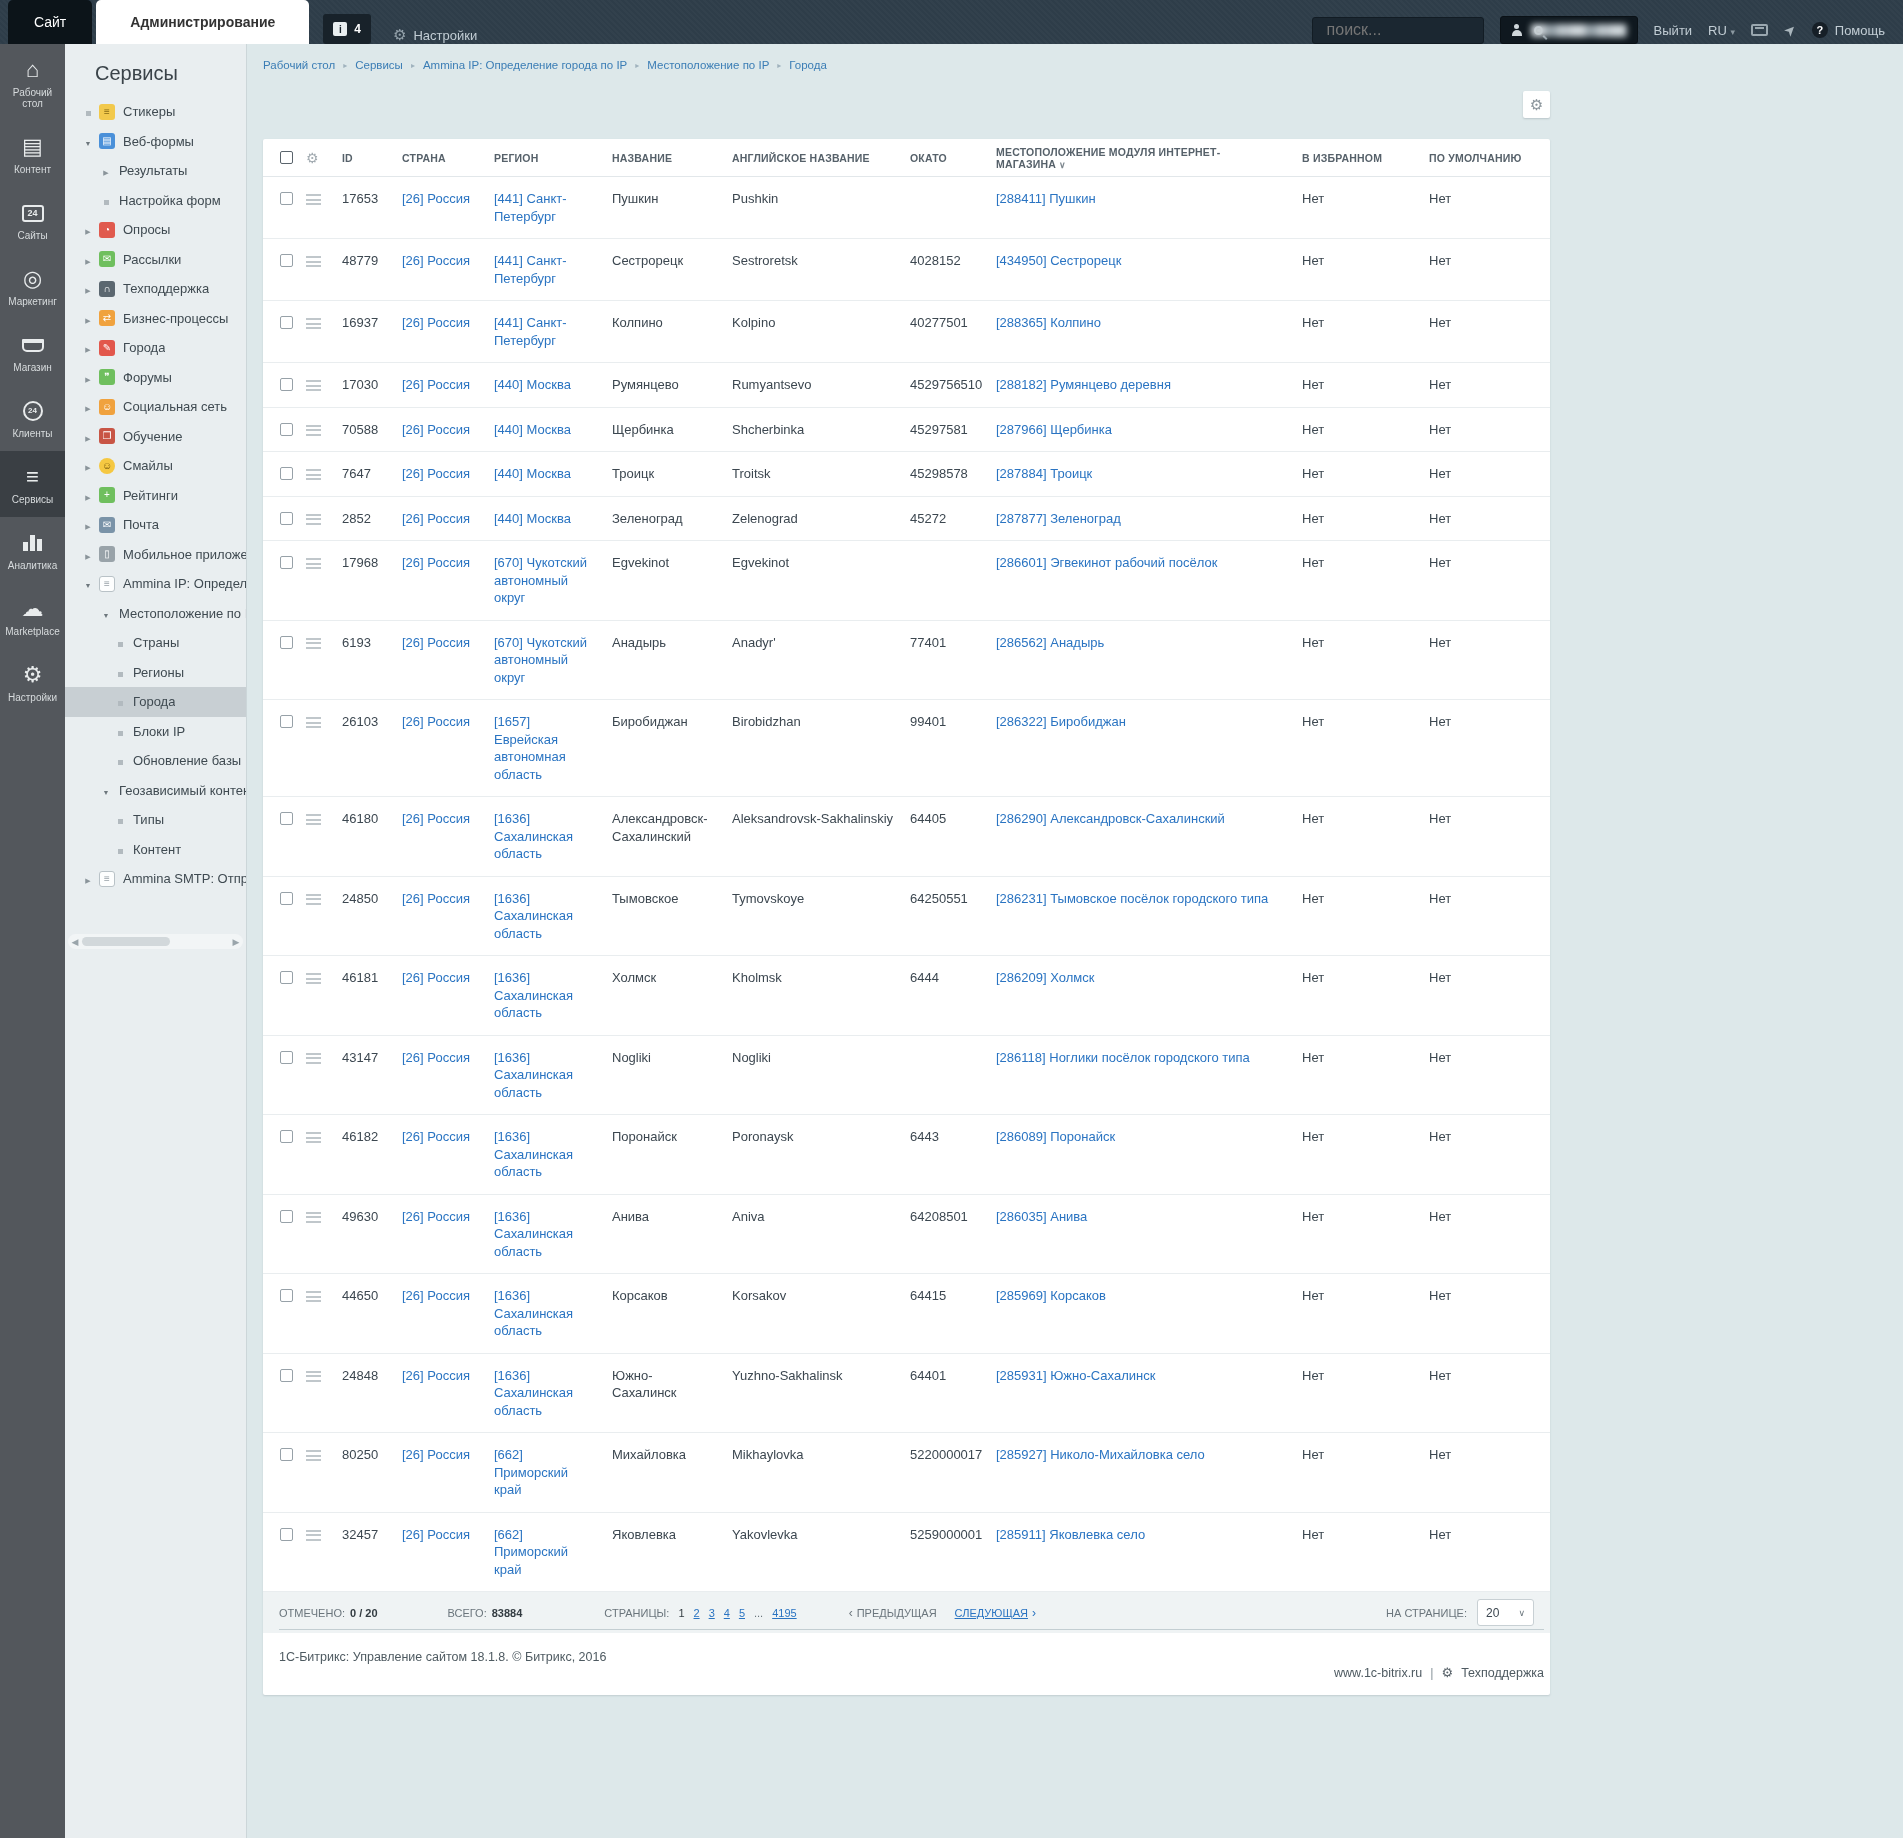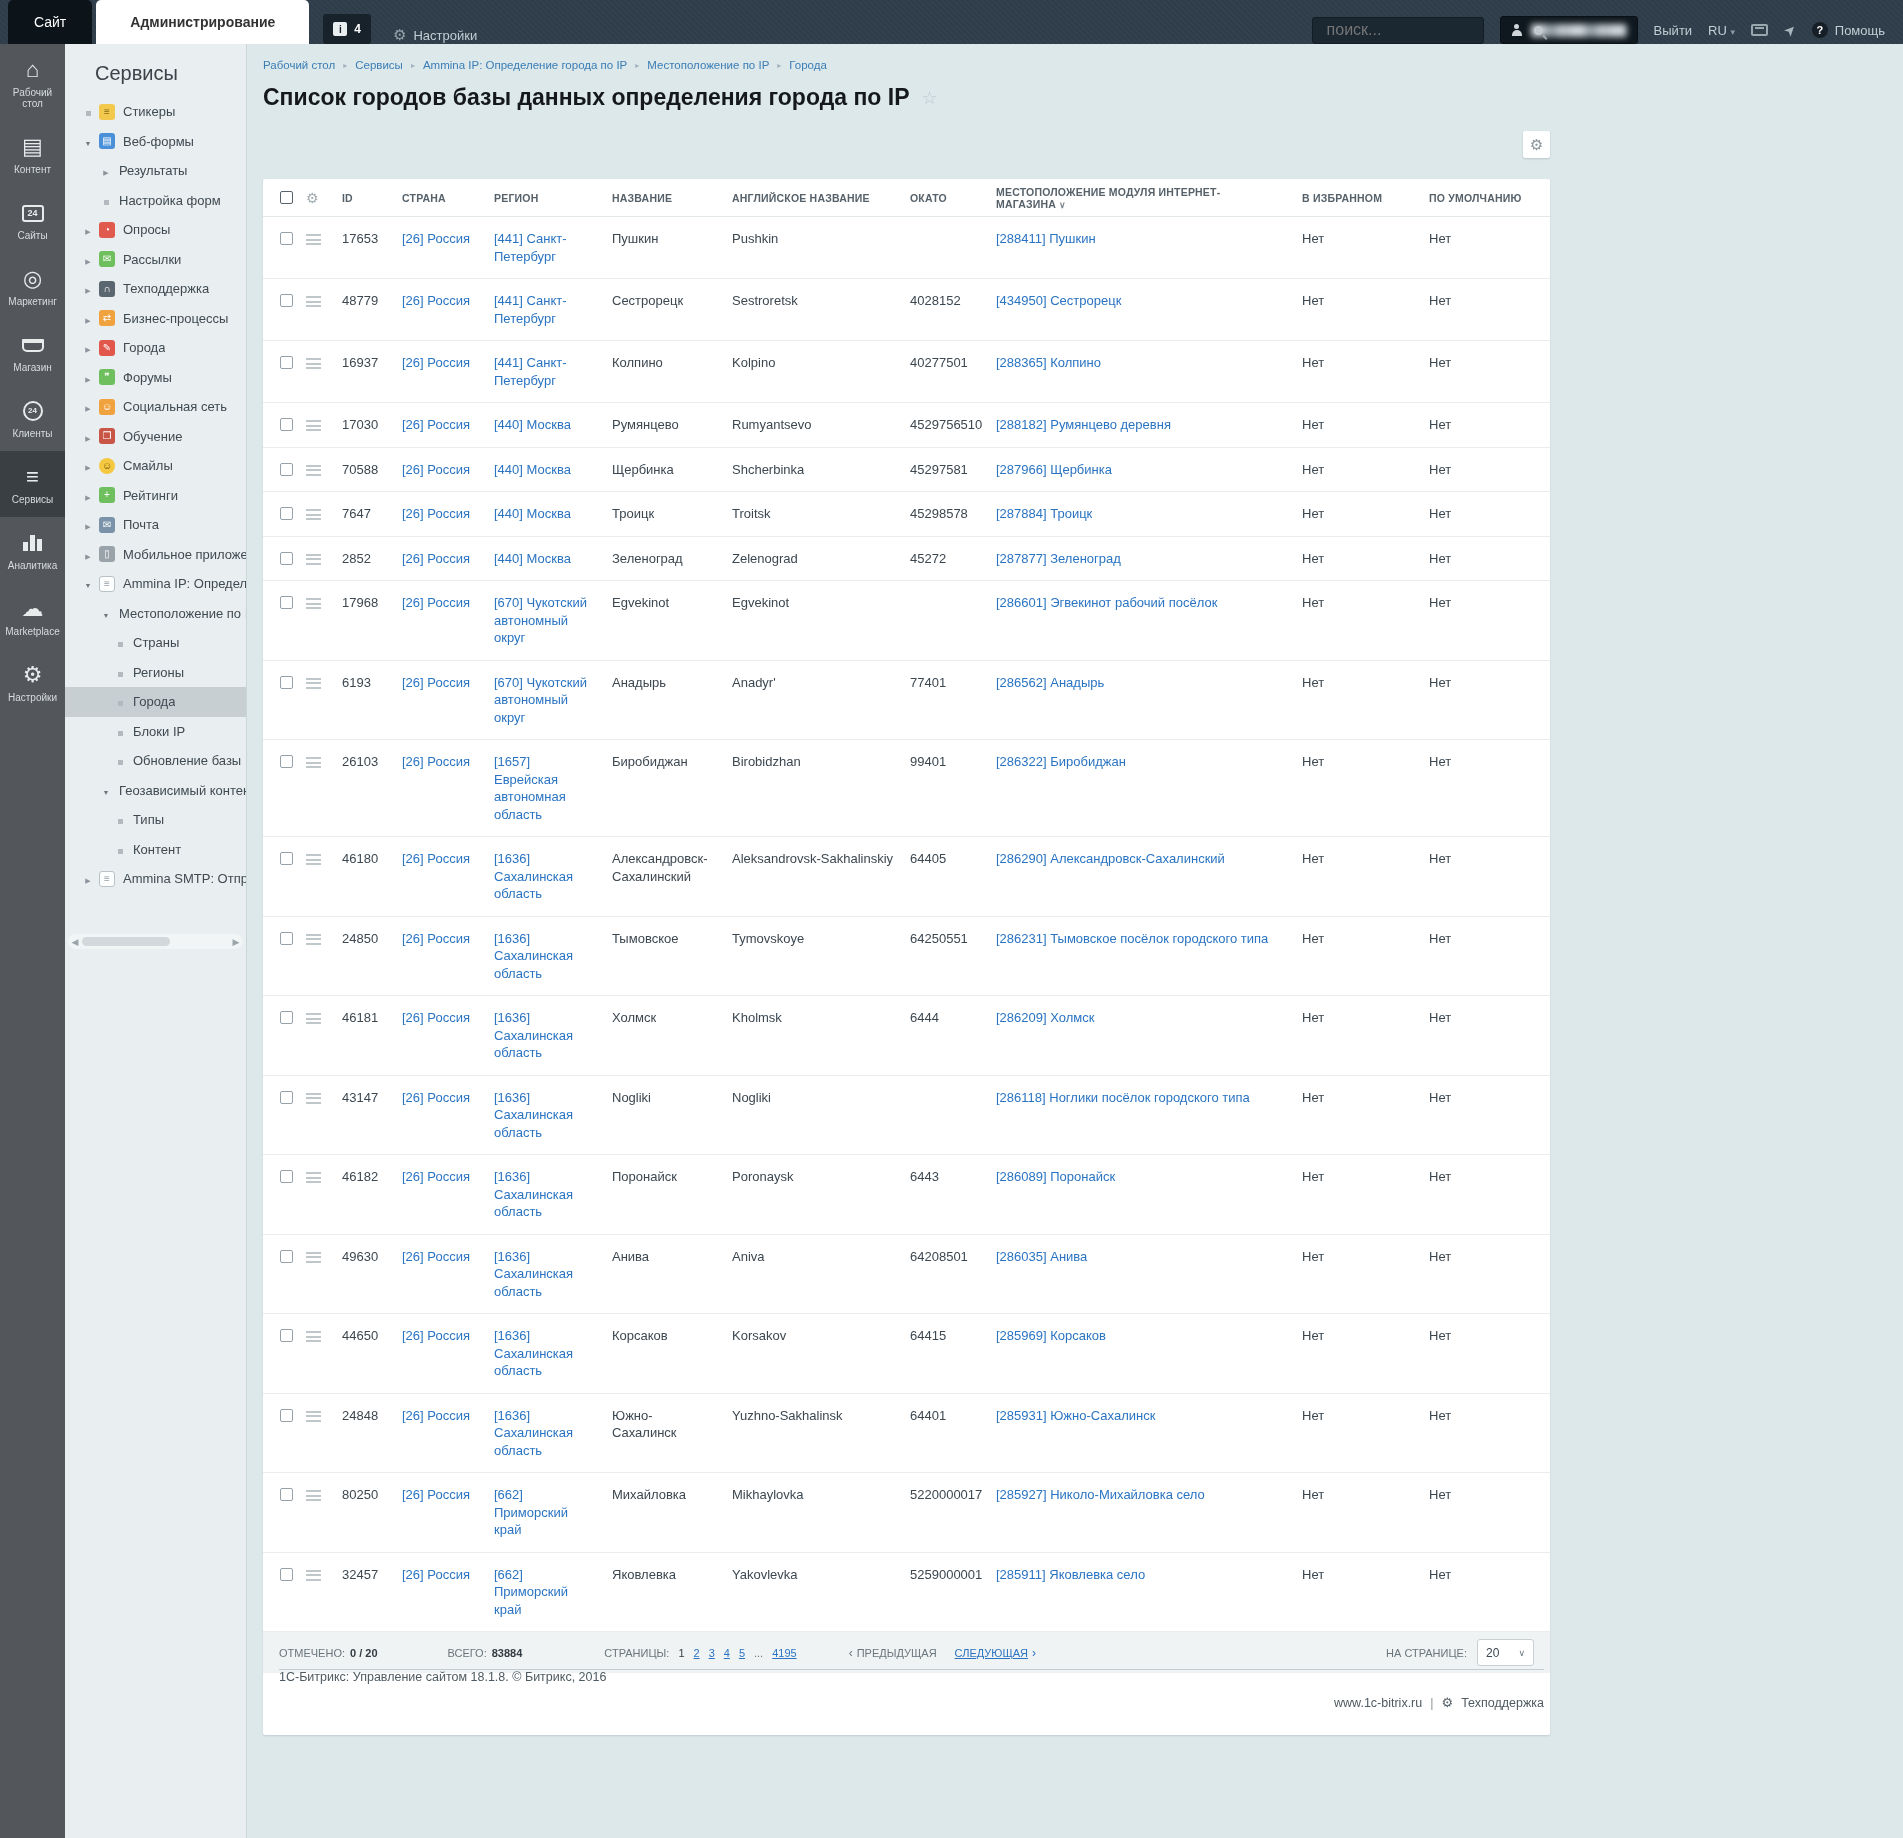--- a/index.html
+++ b/index.html
@@ -112,21 +112,21 @@
   .nav-prev { color:#6a757c; cursor:pointer; }
   .nav-next { color:#2a74c2; text-decoration:underline; cursor:pointer; }
   .chev { font-size:12px; text-decoration:none; display:inline-block; margin:0 4px; }
   .sum-right { margin-left:auto; display:flex; align-items:center; gap:10px; }
   .pp-select { width:57px; height:27px; background:#fff; border:1px solid #c8d0d4; border-radius:3px; display:flex; align-items:center; justify-content:space-between; padding:0 8px; color:#3c4750; font-size:12px; cursor:pointer; text-transform:none; }
   .pp-select .car { font-size:9px; color:#6a757c; }
   .card-pad { height:62px; }
   .sum-total { margin-left:70px; } 
 
   
-  .page-footer { position:absolute; left:16px; right:6px; bottom:0; height:66px; border-top:1px solid #c3ced2; display:flex; justify-content:space-between; font-size:12.5px; color:#4e5a61; }
+  .page-footer { position:absolute; left:16px; right:6px; bottom:0; height:66px; border-top:1px solid #c3ced2; padding-top:20px; display:flex; justify-content:space-between; font-size:12.5px; color:#4e5a61; }
   .pf-right { display:flex; align-items:center; gap:8px; color:#4e5a61; }
   .pf-link { cursor:pointer; }
   .pf-sep { color:#8c979d; }
   .pf-gear { font-size:13px; color:#5a646b; }
 </style>
 </head>
 <body>
 
 <div class="topbar">
   <div class="tab tab-site">Сайт</div>
@@ -356,24 +356,20 @@
         <span class="crumb">Рабочий стол</span>
         <span class="crumb-sep">▸</span>
         <span class="crumb">Сервисы</span>
         <span class="crumb-sep">▸</span>
         <span class="crumb">Ammina IP: Определение города по IP</span>
         <span class="crumb-sep">▸</span>
         <span class="crumb">Местоположение по IP</span>
         <span class="crumb-sep">▸</span>
         <span class="crumb">Города</span>
       </div>
-    <div class="page-title-row">
-      <span class="page-title">Список городов базы данных определения города по IP</span>
-      <span class="fav-star">☆</span>
-    </div>
     <div class="filter-row">
       <div class="grid-gear">⚙</div>
     </div>
 
     <div class="card">
       <div class="trow thead" id="thead">
         <div class="cb"></div>
         <div class="hgear">⚙</div>
       <div class="th">ID</div>
           <div class="th">СТРАНА</div>

